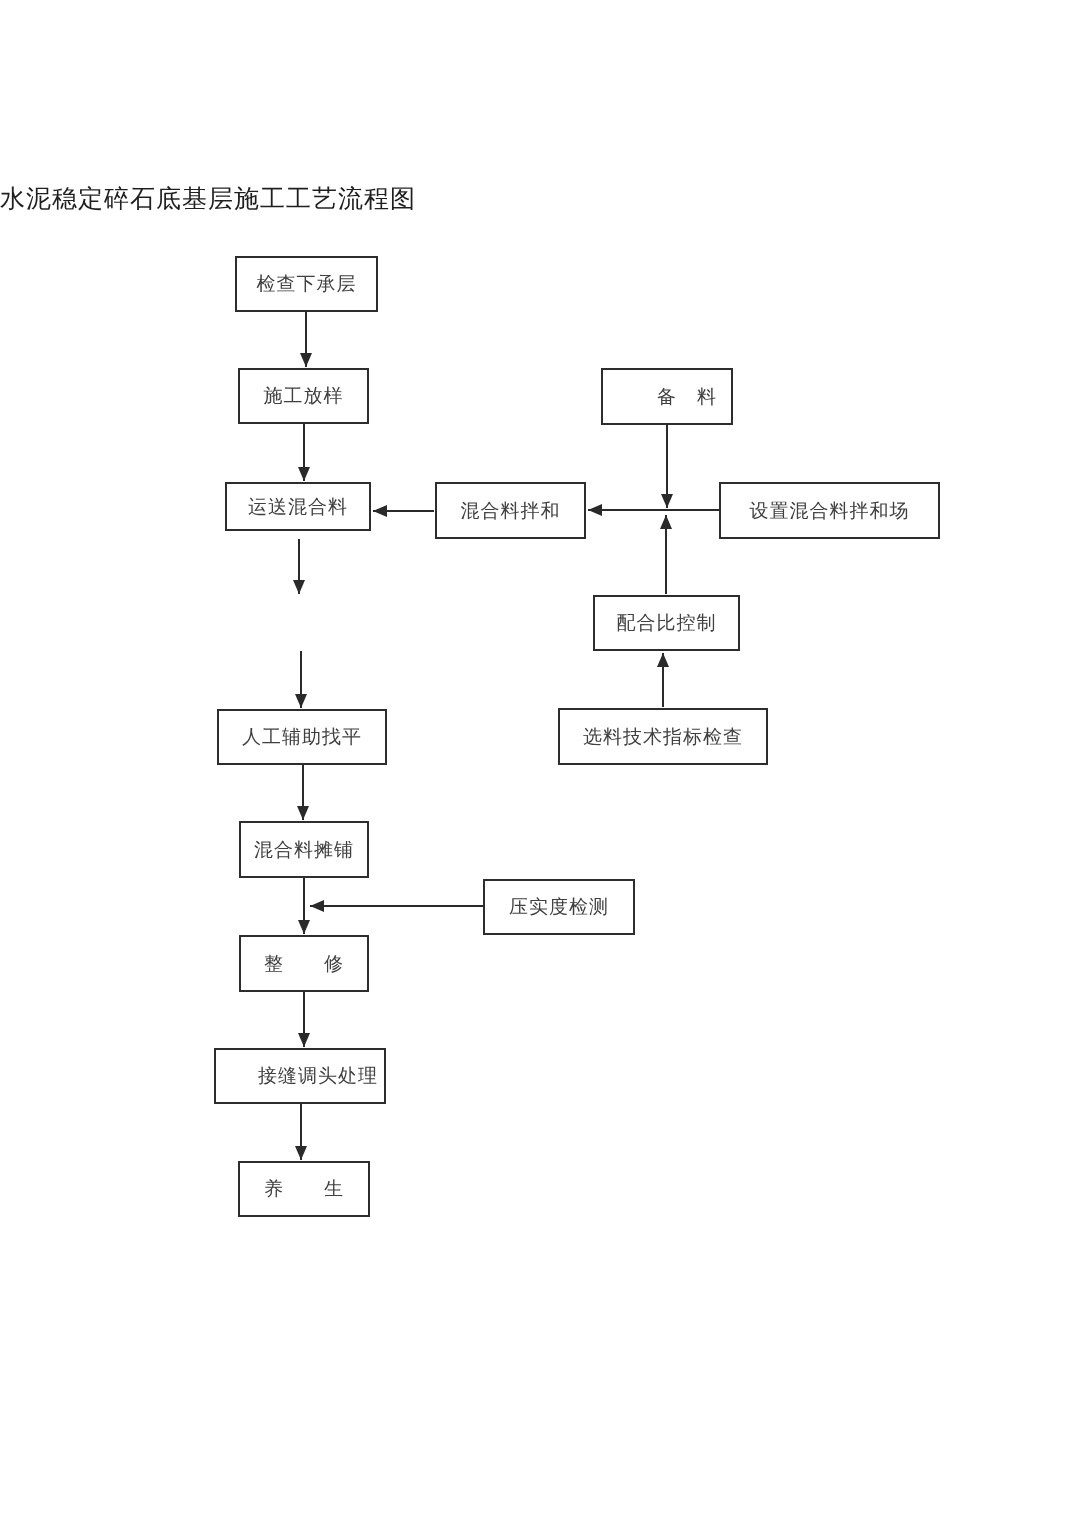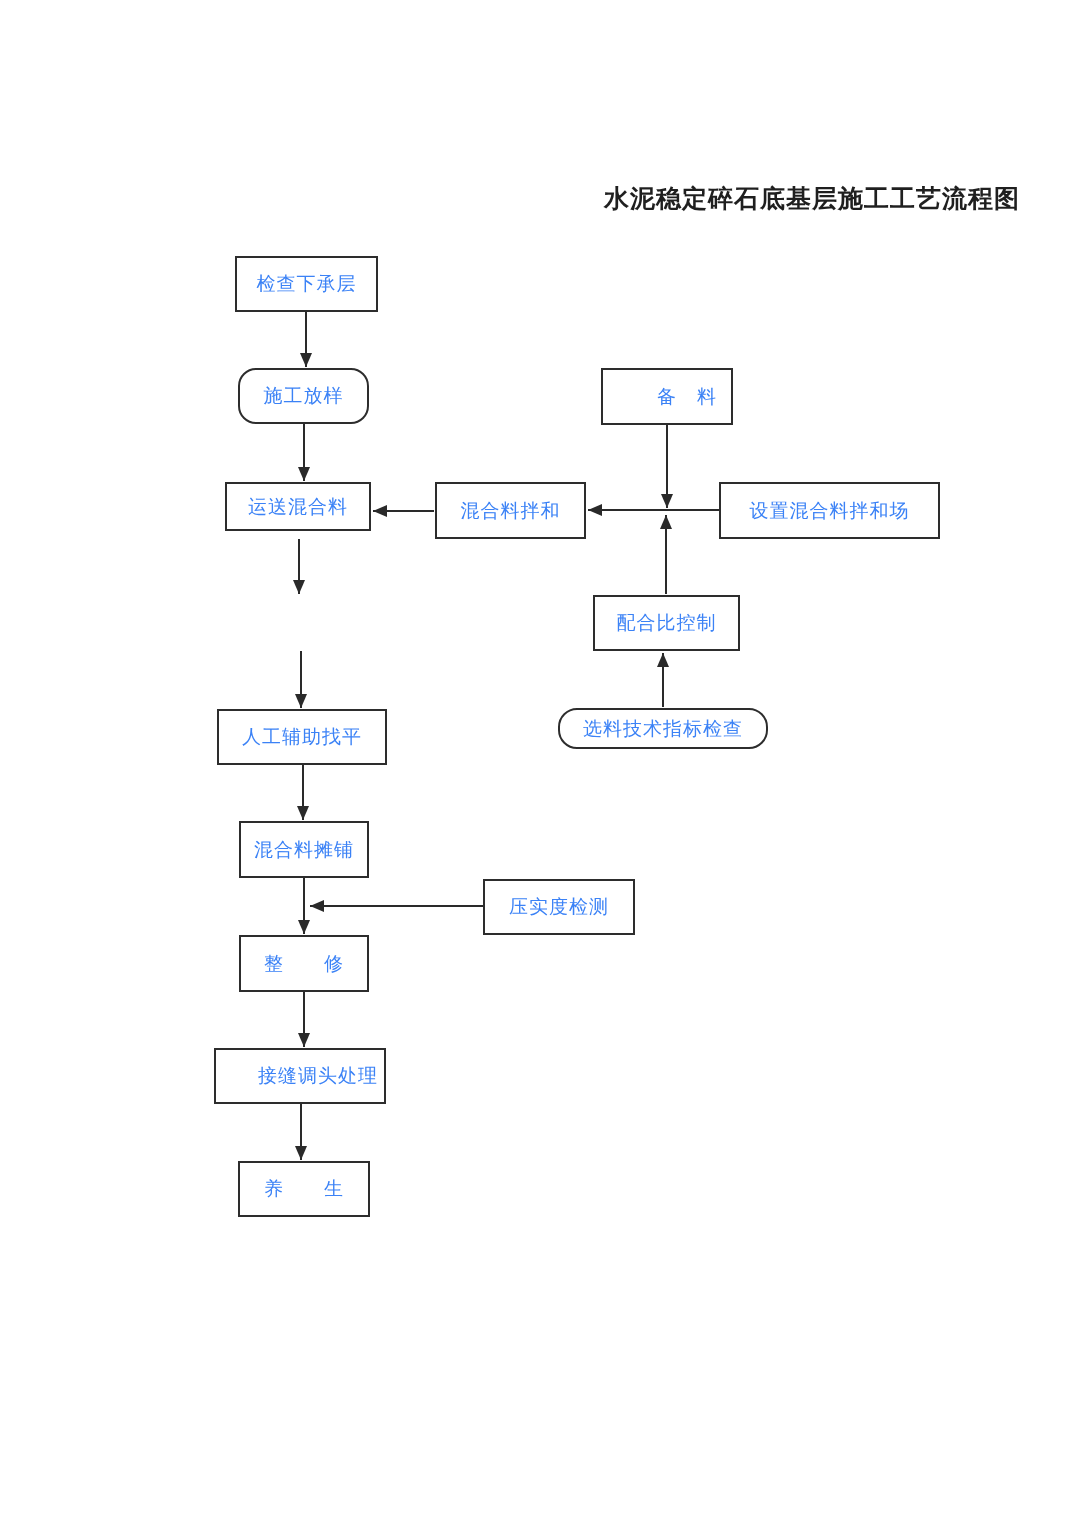--- a/index.html
+++ b/index.html
@@ -9,39 +9,39 @@
     height: 1527px;
     background: #ffffff;
     overflow: hidden;
     font-family: "Liberation Serif", serif;
   }
   .flow-title {
     position: absolute;
     left: 0;
     top: 182px;
     width: 1020px;
-    text-align: right;
+    text-align: left;
     font-family: "Liberation Sans", sans-serif;
-    font-weight: bold;
+    font-weight: normal;
     font-size: 25px;
     color: #1f1f1f;
     letter-spacing: 1px;
     white-space: pre;
   }
   .node {
     position: absolute;
     box-sizing: border-box;
     border: 2px solid #2d2d2d;
     background: #ffffff;
     display: flex;
     align-items: center;
     justify-content: center;
     font-family: "Liberation Serif", serif;
     font-size: 19px;
-    color: #3b82f6;
+    color: #404040;
     letter-spacing: 1px;
     white-space: pre;
     text-align: center;
   }
   #connectors {
     position: absolute;
     left: 0; top: 0;
     width: 1080px; height: 1527px;
     pointer-events: none;
   }
@@ -78,36 +78,36 @@
 
     <line x1="666" y1="594" x2="666" y2="515" marker-end="url(#arrow)"></line>
 
     <line x1="663" y1="707" x2="663" y2="653" marker-end="url(#arrow)"></line>
 
     <line x1="483" y1="906" x2="310" y2="906" marker-end="url(#arrow)"></line>
   </svg>
 
   <div class="node" style="left:235px; top:256px; width:143px; height:56px;">检查下承层</div>
 
-  <div class="node" style="left:238px; top:368px; width:131px; height:56px;border-radius:18px;">施工放样</div>
+  <div class="node" style="left:238px; top:368px; width:131px; height:56px;">施工放样</div>
 
   <div class="node" style="left:225px; top:482px; width:146px; height:49px;">运送混合料</div>
 
   <div class="node" style="left:435px; top:482px; width:151px; height:57px;">混合料拌和</div>
 
   <div class="node" style="left:601px; top:368px; width:132px; height:57px;padding-left:40px;">备　料</div>
 
   <div class="node" style="left:719px; top:482px; width:221px; height:57px;text-align:right;">设置混合料拌和场</div>
 
 
   <div class="node" style="left:593px; top:595px; width:147px; height:56px;">配合比控制</div>
 
   <div class="node" style="left:217px; top:709px; width:170px; height:56px;">人工辅助找平</div>
 
-  <div class="node" style="left:558px; top:708px; width:210px; height:41px;border-radius:19px;">选料技术指标检查</div>
+  <div class="node" style="left:558px; top:708px; width:210px; height:57px;">选料技术指标检查</div>
 
   <div class="node" style="left:239px; top:821px; width:130px; height:57px;">混合料摊铺</div>
 
   <div class="node" style="left:483px; top:879px; width:152px; height:56px;">压实度检测</div>
 
   <div class="node" style="left:239px; top:935px; width:130px; height:57px;">整　　修</div>
 
   <div class="node" style="left:214px; top:1048px; width:172px; height:56px;padding-left:36px;">接缝调头处理</div>
 
   <div class="node" style="left:238px; top:1161px; width:132px; height:56px;">养　　生</div>

